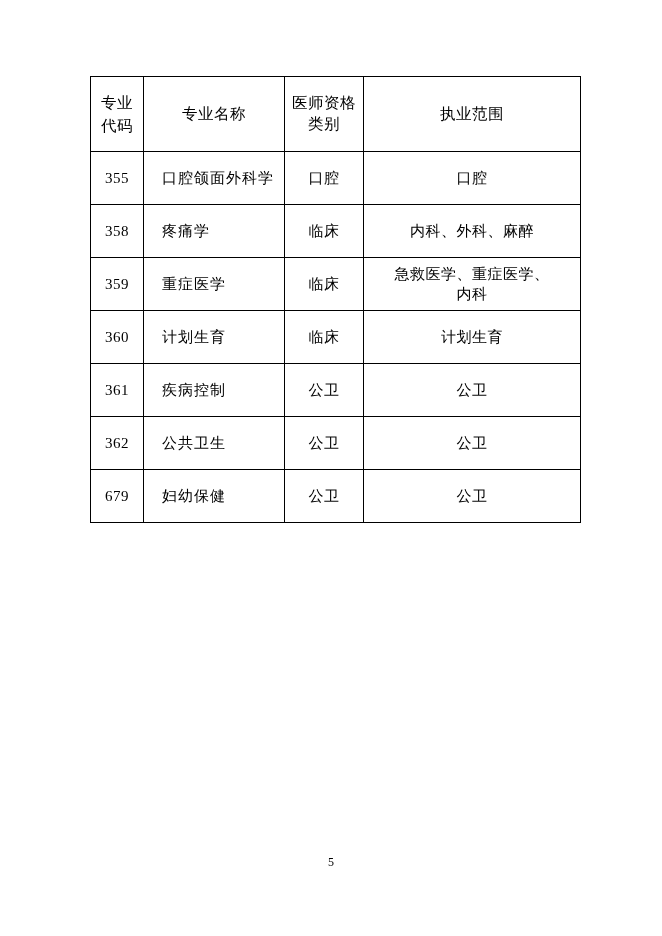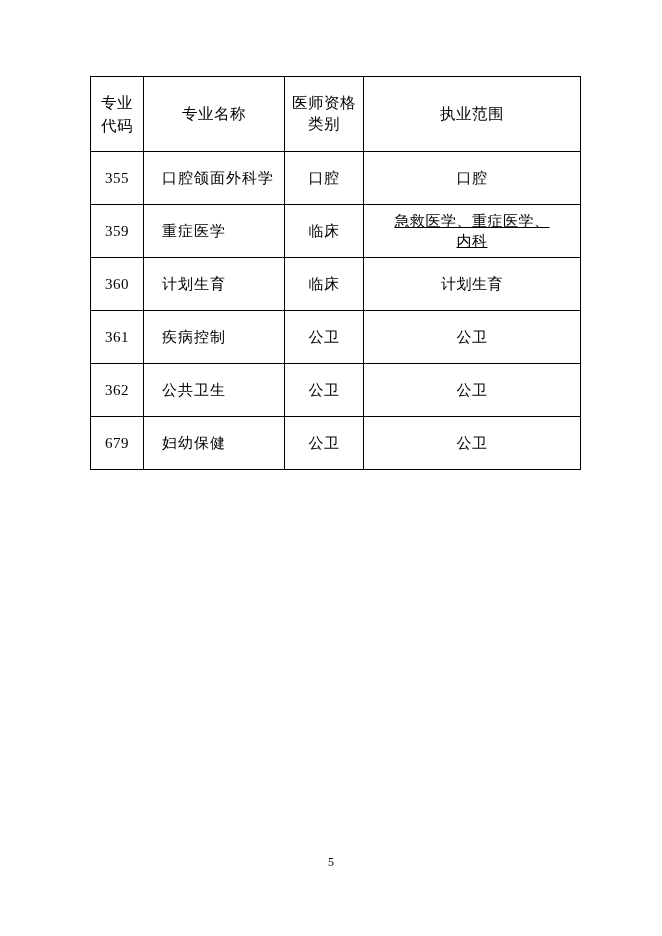--- a/index.html
+++ b/index.html
@@ -63,21 +63,20 @@
     text-align: left;
     padding-left: 18px;
     letter-spacing: 1px;
   }
   td.tall {
     height: 56px;
   }
   .scope-two {
     display: block;
     line-height: 1.35;
-    text-decoration: underline;
   }
   .page-number {
     position: absolute;
     left: 0;
     right: 0;
     top: 855px;
     text-align: center;
     font-size: 12px;
     font-family: "Liberation Serif", "DejaVu Serif", serif;
   }
@@ -110,20 +109,26 @@
         </tr>
       </thead>
       <tbody>
         <tr>
           <td class="cell-code">355</td>
           <td class="cell-name">口腔颌面外科学</td>
           <td class="cell-category">口腔</td>
           <td class="cell-scope">口腔</td>
         </tr>
         <tr>
+          <td class="cell-code tall">358</td>
+          <td class="cell-name tall">疼痛学</td>
+          <td class="cell-category tall">临床</td>
+          <td class="cell-scope tall">内科、外科、麻醉</td>
+        </tr>
+        <tr>
           <td class="cell-code tall">359</td>
           <td class="cell-name tall">重症医学</td>
           <td class="cell-category tall">临床</td>
           <td class="cell-scope tall">
             <span class="scope-two">急救医学、重症医学、</span>
             <span class="scope-two">内科</span>
           </td>
         </tr>
         <tr>
           <td class="cell-code tall">360</td>

